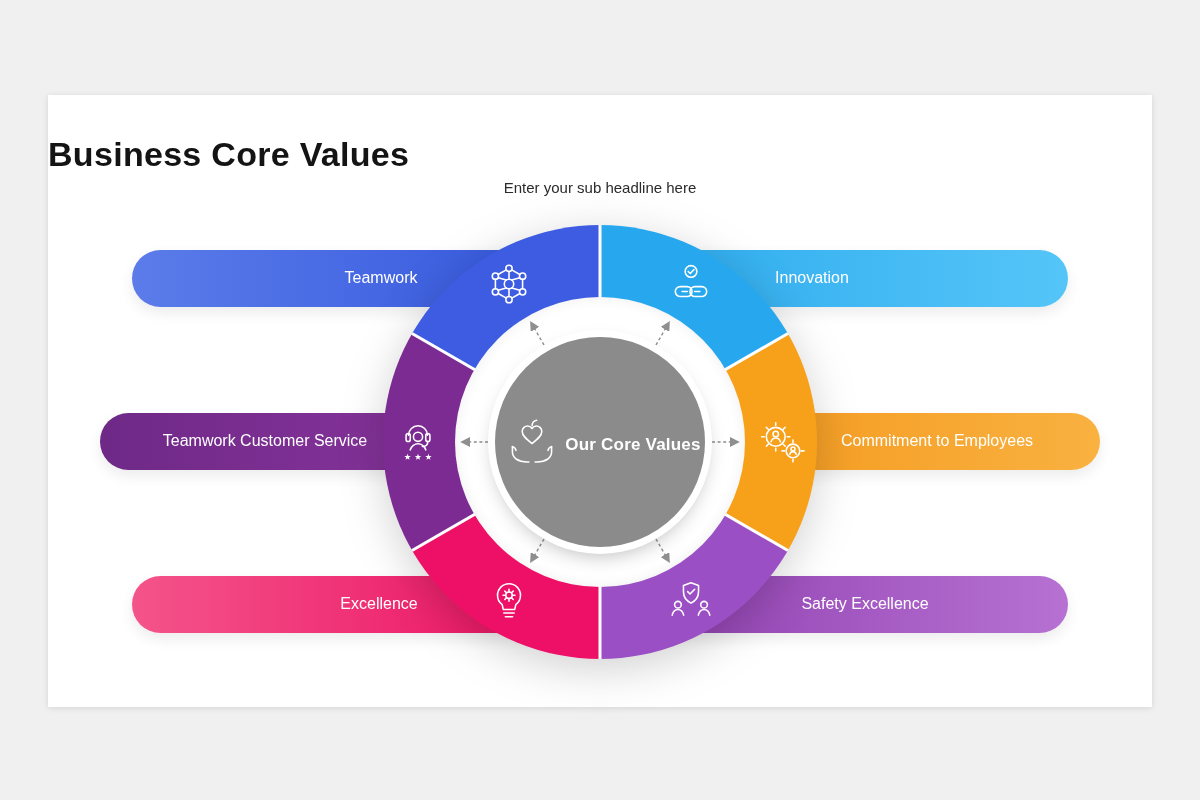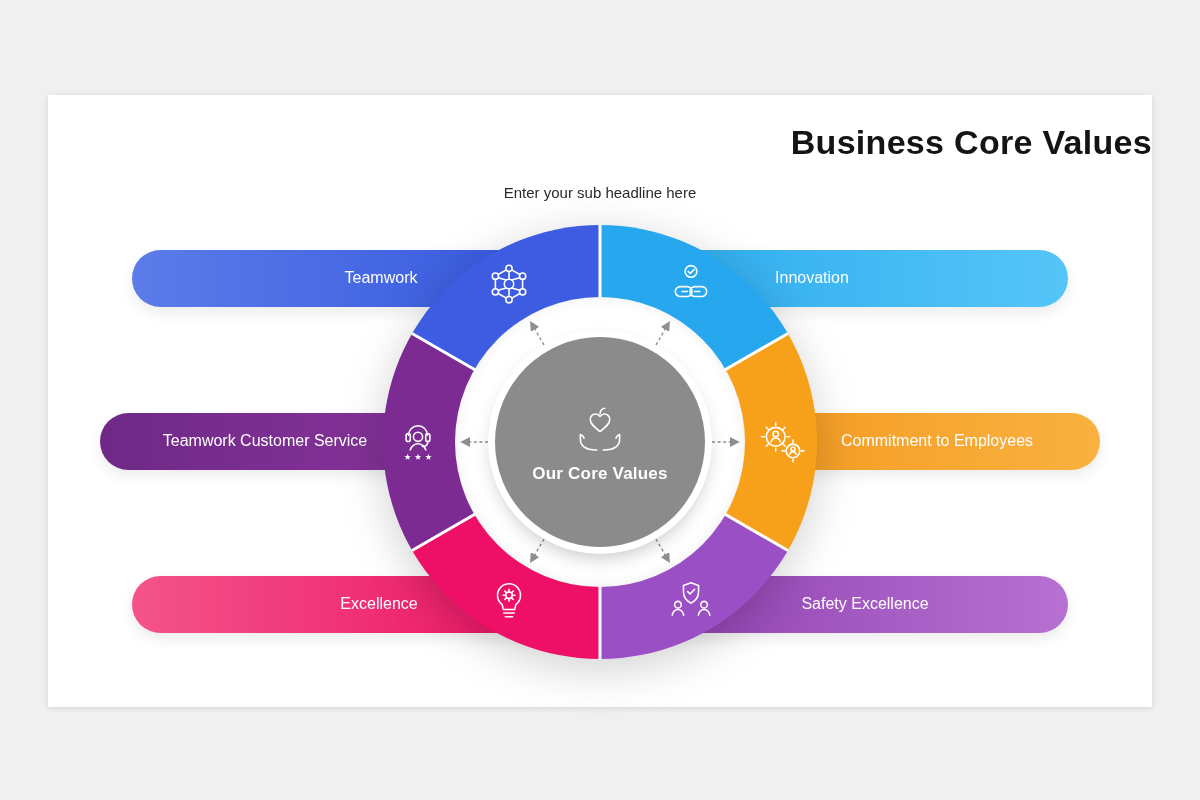--- a/index.html
+++ b/index.html
@@ -2,22 +2,22 @@
 <html style="--arrow-color: #8f8f8f;"><head>
 <meta charset="utf-8">
 <style>
   *{margin:0;padding:0;box-sizing:border-box}
   html,body{width:1200px;height:800px;overflow:hidden}
   body{font-family:"Liberation Sans","DejaVu Sans",sans-serif;background:#f0f0f1;position:relative}
 
   .slide{position:absolute;left:48px;top:95px;width:1104px;height:612px;background:#fff;
          box-shadow:0 1px 6px rgba(0,0,0,.12)}
 
-  .title{margin-top:28px;text-align:right;font-size:34px;font-weight:600;color:#141414;letter-spacing:.3px}
-  .subtitle{margin-top:22px;text-align:center;font-size:15px;color:#2b2b2b}
+  .title{margin-top:40px;text-align:left;font-size:34px;font-weight:600;color:#141414;letter-spacing:.3px}
+  .subtitle{margin-top:5px;text-align:center;font-size:15px;color:#2b2b2b}
 
   
   .pill{position:absolute;height:57px;border-radius:29px;z-index:1;box-shadow:0 6px 14px rgba(0,0,0,.08)}
   .p-teamwork{left:84px;top:155px;width:468px}
   .p-integrity{left:552px;top:155px;width:468px}
   .p-superior-customer-service{left:52px;top:318px;width:500px}
   .p-commitment-to-employees{left:552px;top:318px;width:500px}
   .p-innovation{left:84px;top:481px;width:468px}
   .p-safety-excellence{left:552px;top:481px;width:468px}
 
@@ -33,21 +33,21 @@
   .donut{position:absolute;left:335px;top:130px;width:434px;height:434px;z-index:5}
   .ring{position:absolute;inset:0;border-radius:50%;filter:drop-shadow(0 10px 22px rgba(0,0,0,.18))}
   .dividers{position:absolute;inset:0}
   .inner{position:absolute;left:72px;top:72px;width:290px;height:290px;border-radius:50%;background:#fff;
          box-shadow:inset 0 0 14px rgba(0,0,0,.07)}
   .arrows{position:absolute;inset:0}
   .arrows line{stroke:var(--arrow-color,#8f8f8f);stroke-width:1.4;stroke-dasharray:3 2.6}
   .ah{fill:var(--arrow-color,#8f8f8f)}
 
   .center-circle{position:absolute;left:112px;top:112px;width:210px;height:210px;border-radius:50%;
-         display:flex;flex-direction:column;align-items:center;justify-content:center;
+         display:flex;flex-direction:row;align-items:center;justify-content:center;
          box-shadow:0 0 0 7px #fff,0 8px 20px rgba(0,0,0,.28)}
   .center-icon{width:66px;height:58px}
   .center-label{color:#fff;font-size:17px;font-weight:700;margin-top:5px;letter-spacing:.2px}
 
   .seg-icon{position:absolute;width:46px;height:46px;transform:translate(-50%,-50%)}
   .seg-icon svg{width:100%;height:100%}
   .i-teamwork{left:126px;top:59px}
   .i-integrity{left:308px;top:59px}
   .i-superior-customer-service{left:35px;top:217px}
   .i-commitment-to-employees{left:399px;top:217px}

